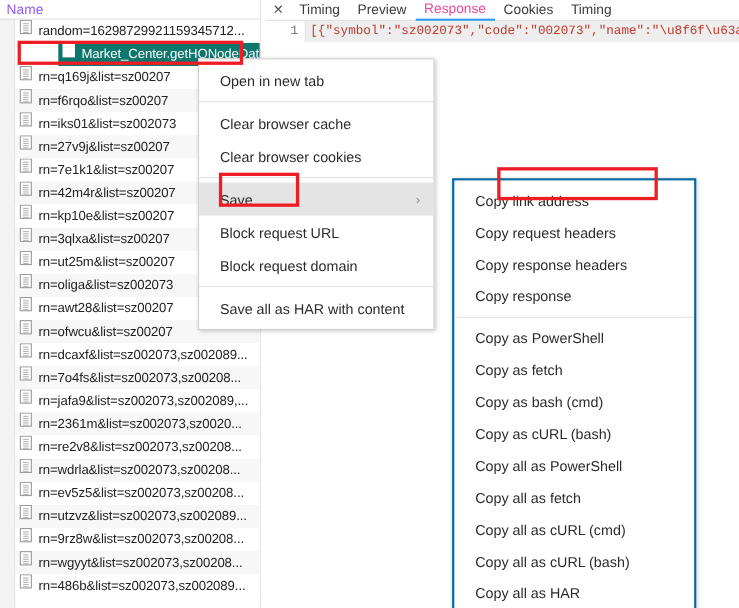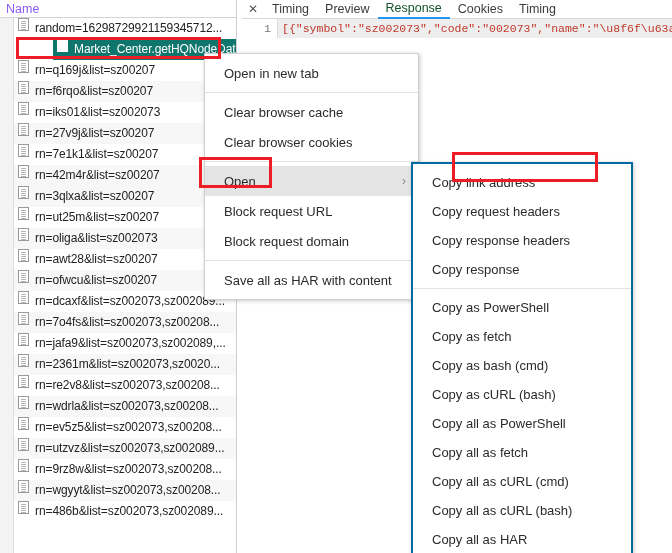--- a/index.html
+++ b/index.html
@@ -132,21 +132,21 @@
   .tab {
     font-size: 12.5px;
     color: #3c3c3c;
     padding: 0 8px;
     line-height: 18px;
     height: 19px;
     display: flex; align-items: center;
     white-space: nowrap;
   }
   .tab.active {
-    color: #14532d;
+    color: #ec4899;
     border-bottom: 2px solid #2196f3;
   }
   #response-body {
     position: relative;
     height: 534px;
     background: #ffffff;
   }
   .code-line {
     display: flex;
     align-items: flex-start;
@@ -171,21 +171,21 @@
     padding-left: 4px;
     white-space: pre;
     overflow: hidden;
     background: #eeeeee;
     color: #c0392b;
   }
 
   
   #context-menu {
     position: absolute;
-    left: 204px; top: 53px;
+    left: 180px; top: 53px;
     width: 215px;
     background: #ffffff;
     border: 1px solid #d0d0d0;
     box-shadow: 1px 1px 4px rgba(0,0,0,0.22);
     padding: 4px 0;
     z-index: 40;
   }
   .menu-item {
     height: 30px;
     display: flex;
@@ -260,20 +260,24 @@
           <span class="doc-icon"></span>
           <span class="label">rn=27v9j&amp;list=sz00207</span>
         </div>
         <div class="row">
           <span class="doc-icon"></span>
           <span class="label">rn=7e1k1&amp;list=sz00207</span>
         </div>
         <div class="row alt">
           <span class="doc-icon"></span>
           <span class="label">rn=42m4r&amp;list=sz00207</span>
+        </div>
+        <div class="row">
+          <span class="doc-icon"></span>
+          <span class="label">rn=kp10e&amp;list=sz00207</span>
         </div>
         <div class="row alt">
           <span class="doc-icon"></span>
           <span class="label">rn=3qlxa&amp;list=sz00207</span>
         </div>
         <div class="row">
           <span class="doc-icon"></span>
           <span class="label">rn=ut25m&amp;list=sz00207</span>
         </div>
         <div class="row alt">
@@ -362,21 +366,21 @@
       </div>
       <div class="menu-sep"></div>
       <div class="menu-item">
         <span>Clear browser cache</span>
       </div>
       <div class="menu-item">
         <span>Clear browser cookies</span>
       </div>
       <div class="menu-sep"></div>
       <div class="menu-item highlight">
-        <span>Open</span>
+        <span>Save</span>
         <span class="submenu-arrow">›</span>
       </div>
       <div class="menu-item">
         <span>Block request URL</span>
       </div>
       <div class="menu-item">
         <span>Block request domain</span>
       </div>
       <div class="menu-sep"></div>
       <div class="menu-item">

